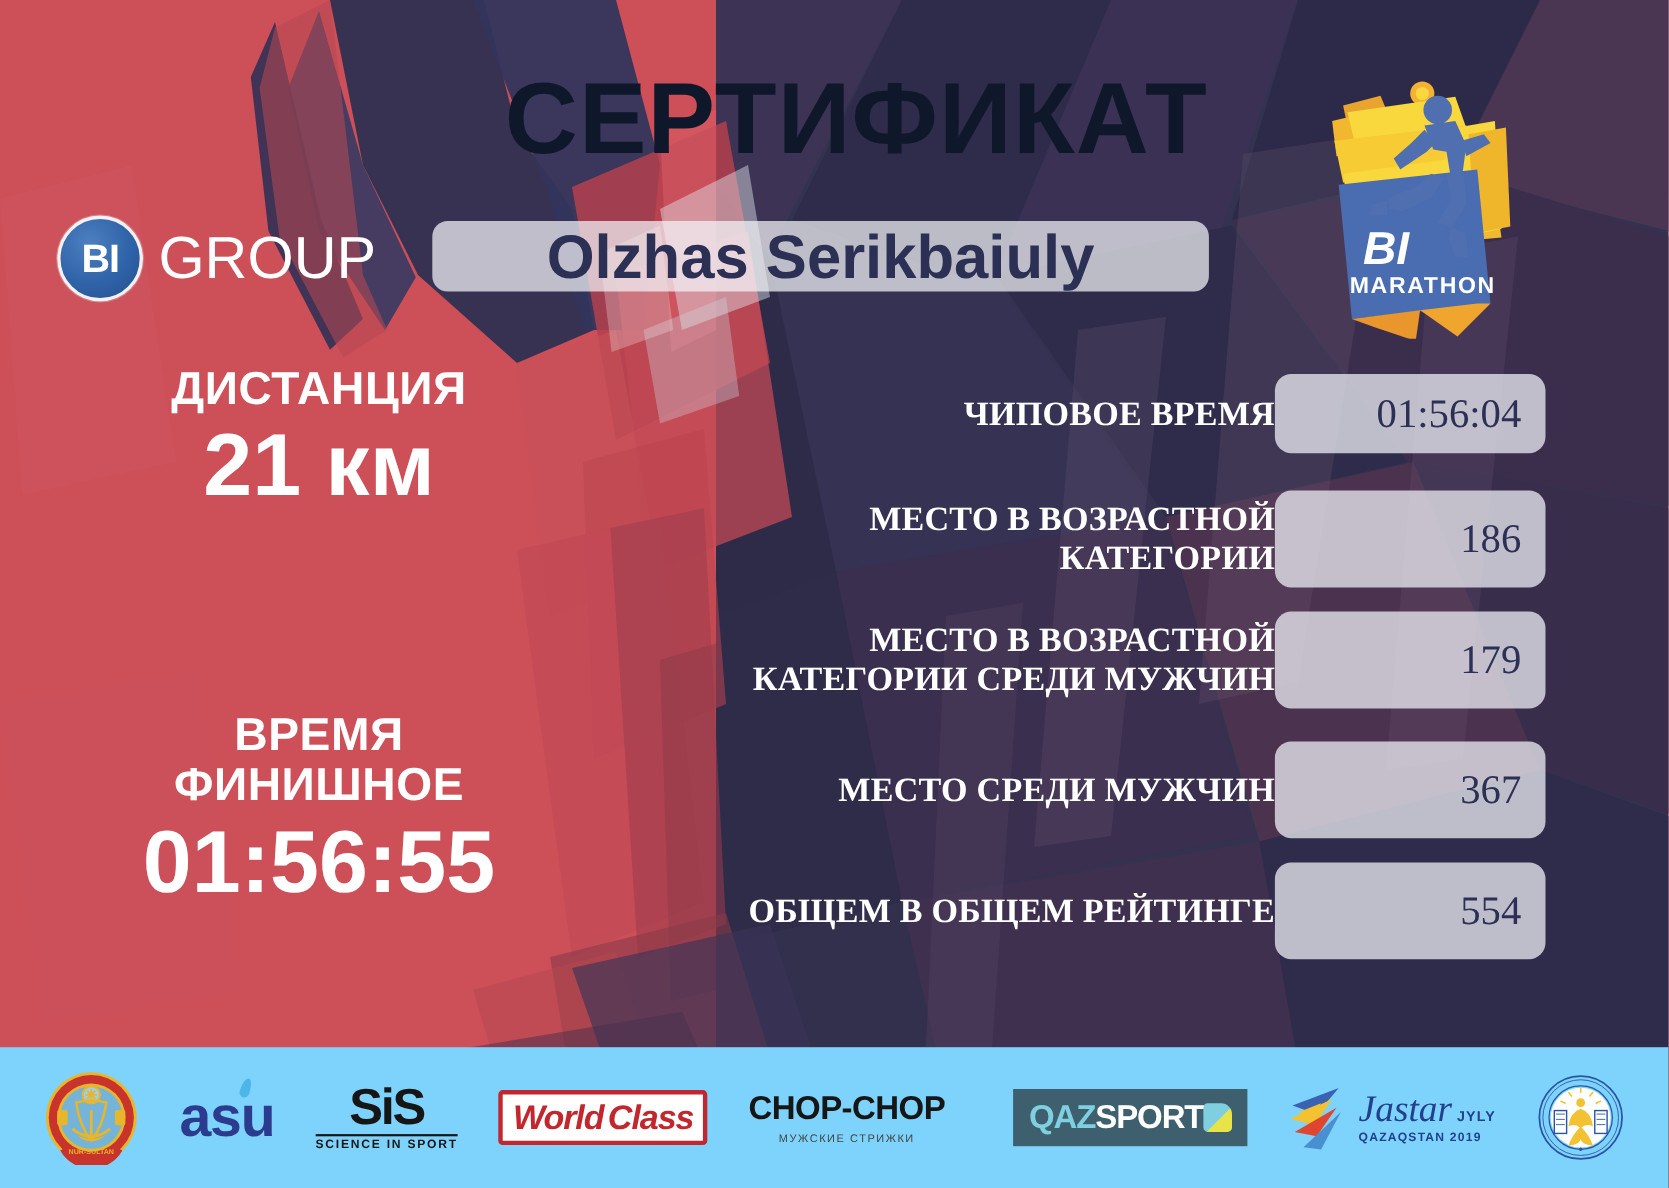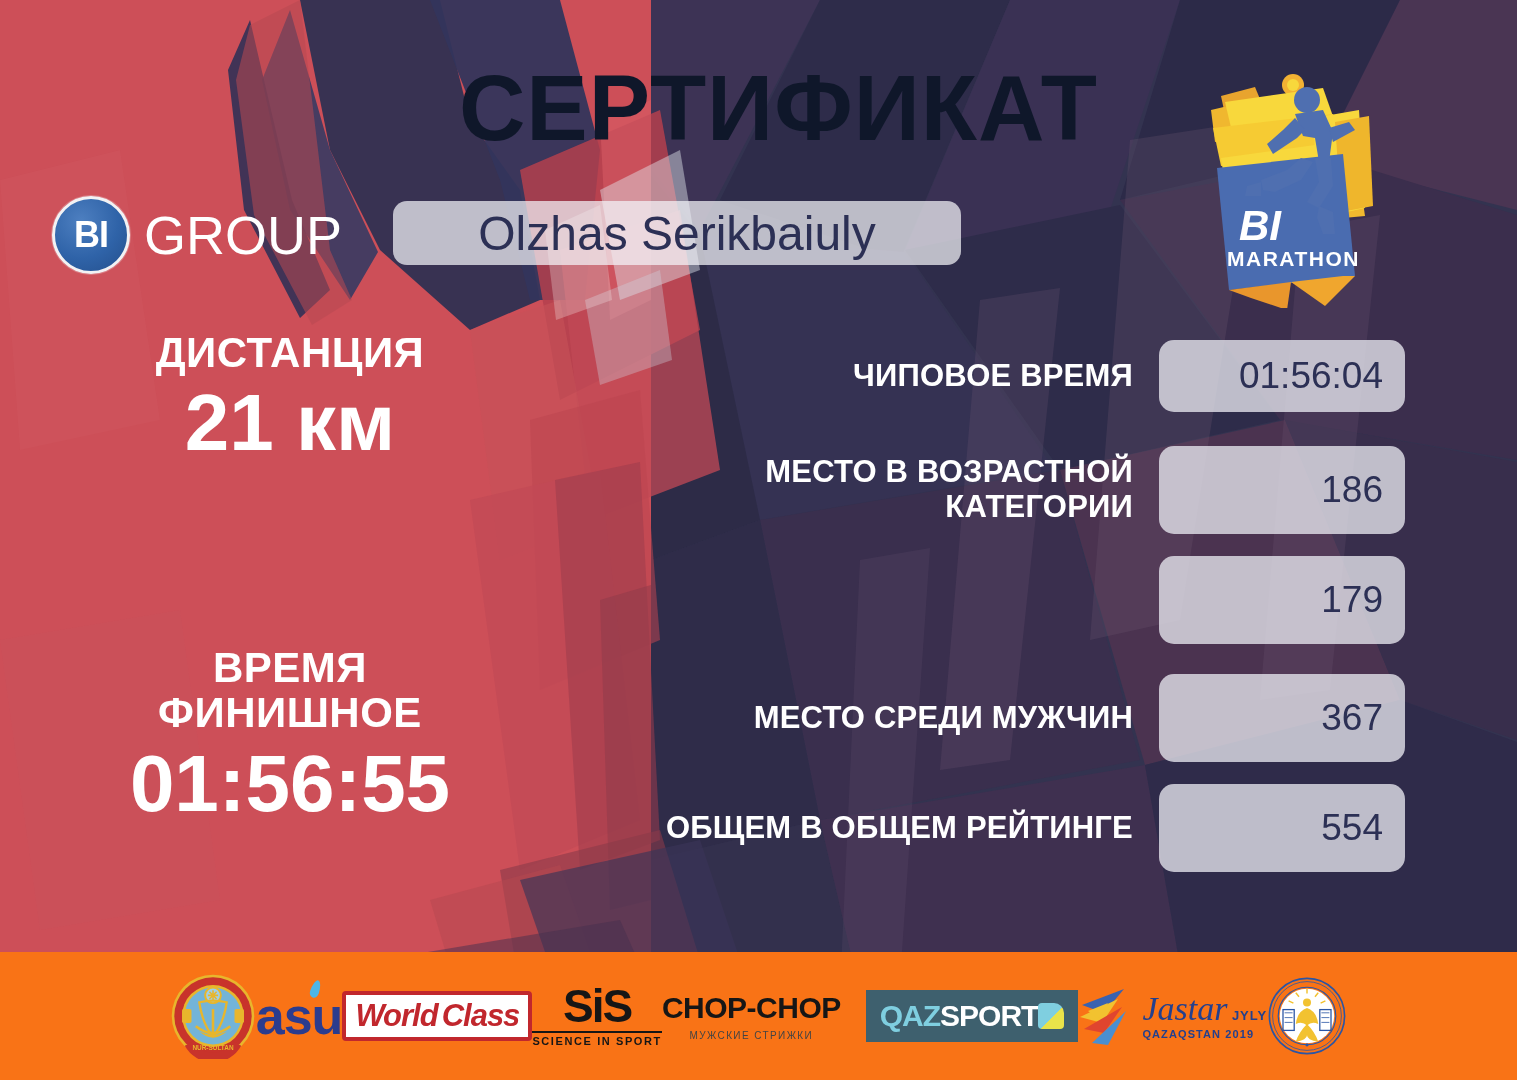--- a/index.html
+++ b/index.html
@@ -50,27 +50,27 @@
   }
   .bigroup-word {
     color: #ffffff;
     font-size: 54px;
     font-weight: 500;
     letter-spacing: 0px;
   }
   .name-pill {
     position: absolute;
     left: 393px; top: 201px;
-    width: 568px; height: 64px;
+    width: 706px; height: 64px;
     border-radius: 14px;
     background: rgba(244,244,248,0.72);
     display: flex; align-items: center; justify-content: center;
     color: #2c3055;
-    font-size: 48px;
-    font-weight: 400;
+    font-size: 56px;
+    font-weight: 700;
     z-index: 6;
   }
 
   
   .marathon-logo {
     position: absolute;
     left: 1183px; top: 58px;
     width: 215px; height: 250px;
     z-index: 7;
   }
@@ -97,22 +97,22 @@
   .right-col {
     position: absolute;
     left: 600px; top: 340px;
     width: 805px;
     z-index: 6;
   }
   .stat-row {
     display: flex;
     align-items: center;
     justify-content: flex-end;
-    gap: 26px;
     margin-bottom: 18px;
+    font-family: Liberation Serif, serif;
   }
   .stat-label {
     flex: 1;
     text-align: right;
     color: #ffffff;
     font-size: 31px;
     font-weight: bold;
     line-height: 1.12;
     letter-spacing: .2px;
   }
@@ -129,24 +129,24 @@
     justify-content: flex-end;
     padding-right: 22px;
   }
   .stat-row.tall .stat-value { min-height: 88px; }
 
   
   .footer {
     position: absolute;
     left: 0; bottom: 0;
     width: 1517px; height: 128px;
-    background: #f97316;
+    background: #7dd3fc;
     display: flex;
     align-items: center;
-    justify-content: center;
+    justify-content: space-between;
     padding: 0 40px;
     z-index: 10;
   }
   .sponsor { display: flex; align-items: center; justify-content: center; }
 
   .sp-asu { color: #2b3c8e; font-size: 52px; font-weight: bold; letter-spacing: -1px; position: relative; }
   .sp-asu .drop { position: absolute; top: -6px; right: 22px; width: 9px; height: 18px; background: #4db6e8;
                   border-radius: 50% 50% 50% 50% / 70% 70% 30% 30%; transform: rotate(18deg); }
 
   .sp-wc {
@@ -307,20 +307,21 @@
       <div class="stat-label">ЧИПОВОЕ ВРЕМЯ</div>
       <div class="stat-value">01:56:04</div>
     </div>
 
     <div class="stat-row tall" style="margin-bottom:22px;">
       <div class="stat-label">МЕСТО В ВОЗРАСТНОЙ КАТЕГОРИИ</div>
       <div class="stat-value">186</div>
     </div>
 
     <div class="stat-row tall" style="margin-bottom:30px;">
+      <div class="stat-label">МЕСТО В ВОЗРАСТНОЙ КАТЕГОРИИ СРЕДИ МУЖЧИН</div>
       <div class="stat-value">179</div>
     </div>
 
     <div class="stat-row tall" style="margin-bottom:22px;">
       <div class="stat-label">МЕСТО СРЕДИ МУЖЧИН</div>
       <div class="stat-value">367</div>
     </div>
 
     <div class="stat-row tall">
       <div class="stat-label">ОБЩЕМ В ОБЩЕМ РЕЙТИНГЕ</div>
@@ -352,30 +353,30 @@
     </div>
 
     <div class="sponsor">
       <div class="sp-asu">
         <span>asu</span>
         <span class="drop"></span>
       </div>
     </div>
 
     <div class="sponsor">
+      <div class="sp-sis">
+        <div class="big">SiS</div>
+        <div class="small">SCIENCE IN SPORT</div>
+      </div>
+    </div>
+
+    <div class="sponsor">
       <div class="sp-wc">
         <span>World</span>
         <span>Class</span>
-      </div>
-    </div>
-
-    <div class="sponsor">
-      <div class="sp-sis">
-        <div class="big">SiS</div>
-        <div class="small">SCIENCE IN SPORT</div>
       </div>
     </div>
 
     <div class="sponsor">
       <div class="sp-chop">
         <div class="big">CHOP-CHOP</div>
         <div class="small">МУЖСКИЕ СТРИЖКИ</div>
       </div>
     </div>
 

